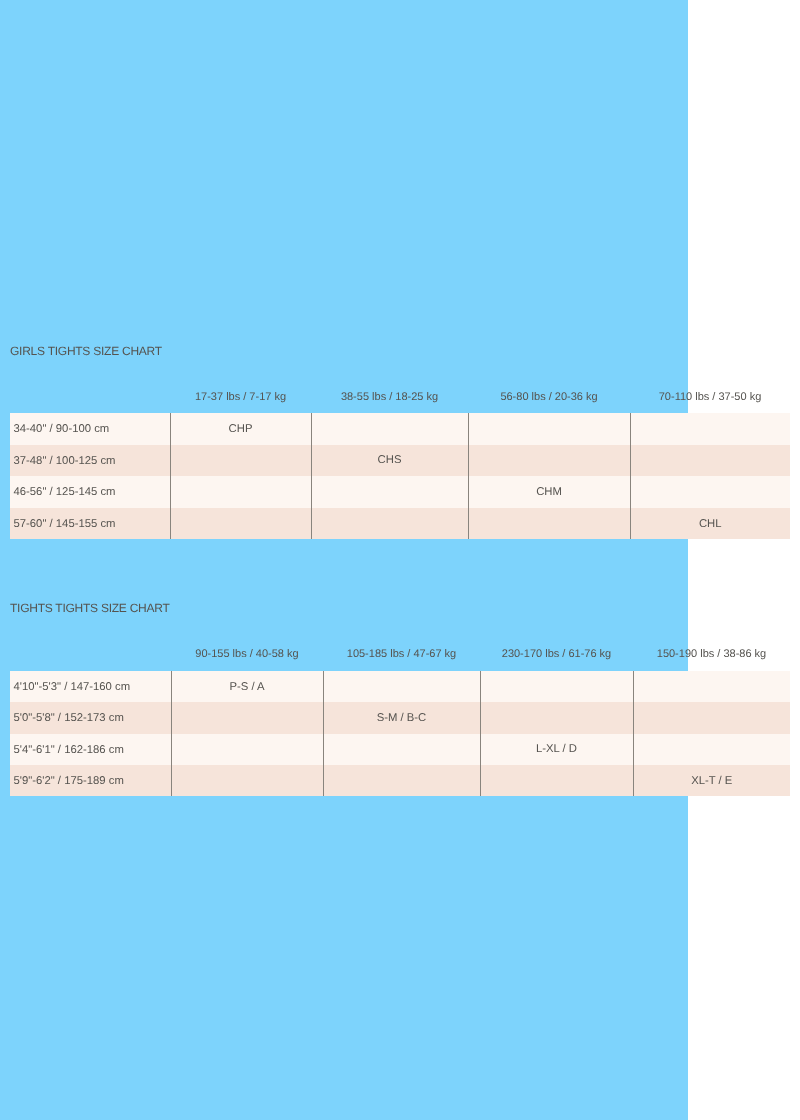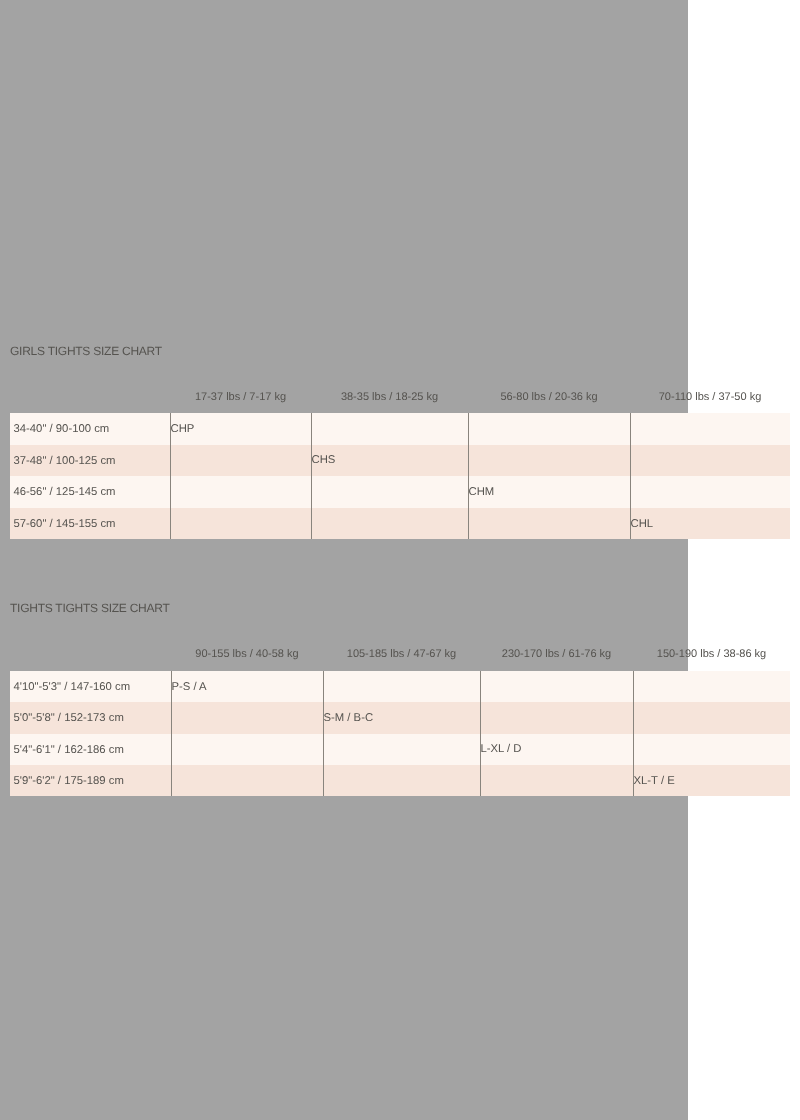--- a/index.html
+++ b/index.html
@@ -10,21 +10,21 @@
     width: 800px;
     height: 1120px;
     overflow: hidden;
   }
   body {
     font-family: "Liberation Sans", sans-serif;
     color: #55534f;
     -webkit-font-smoothing: antialiased;
     text-rendering: geometricPrecision;
   }
-  .page { position: relative; width: 688px; height: 1120px; background: #a3a3a3; text-decoration: underline; }
+  .page { position: relative; width: 688px; height: 1120px; background: #7dd3fc; text-decoration: underline; }
 
   .chart-block { position: absolute; left: 10px; width: 780px; }
   #block0 { top: 344px; }
   #block1 { top: 603px; }
   #tw0 { top: 37px; }
   #tw1 { top: 34px; }
   #block1 .chart-title { top: -1px; }
 
   .chart-title {
     will-change: opacity;
@@ -64,21 +64,21 @@
     padding: 0 14px;
     background: transparent;
   }
   thead th.corner { background: transparent; padding: 0; }
 
   tbody tr:nth-child(odd) { background: #fdf6f1; }
   tbody tr:nth-child(even) { background: #f6e4da; }
 
   tbody td {
     height: 30.6px;
-    text-align: left;
+    text-align: center;
     color: #55534f;
     font-size: 11.3px;
     letter-spacing: 0px;
     line-height: 12px;
     white-space: nowrap;
     border-left: 1px solid #89847d;
     padding: 1px 14px 0 14px;
   }
   tbody td.rowhead {
     text-align: left;
@@ -114,21 +114,21 @@
           <col>
           <col>
           <col>
           <col>
           <col>
         </colgroup>
         <thead>
           <tr>
             <th class="corner"></th>
             <th>17-37 lbs / 7-17 kg</th>
-            <th>38-35 lbs / 18-25 kg</th>
+            <th>38-55 lbs / 18-25 kg</th>
             <th>56-80 lbs / 20-36 kg</th>
             <th>70-110 lbs / 37-50 kg</th>
           </tr>
         </thead>
         <tbody>
           <tr>
             <td class="rowhead">34-40" / 90-100 cm</td>
             <td>CHP</td>
             <td></td>
             <td></td>

